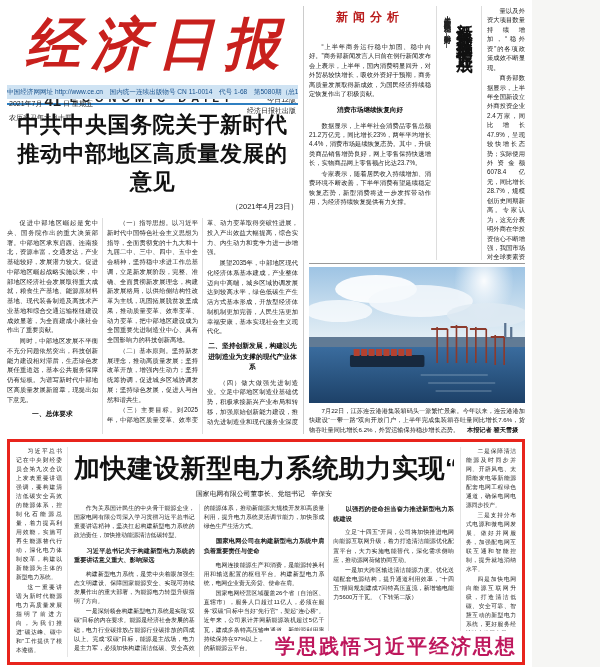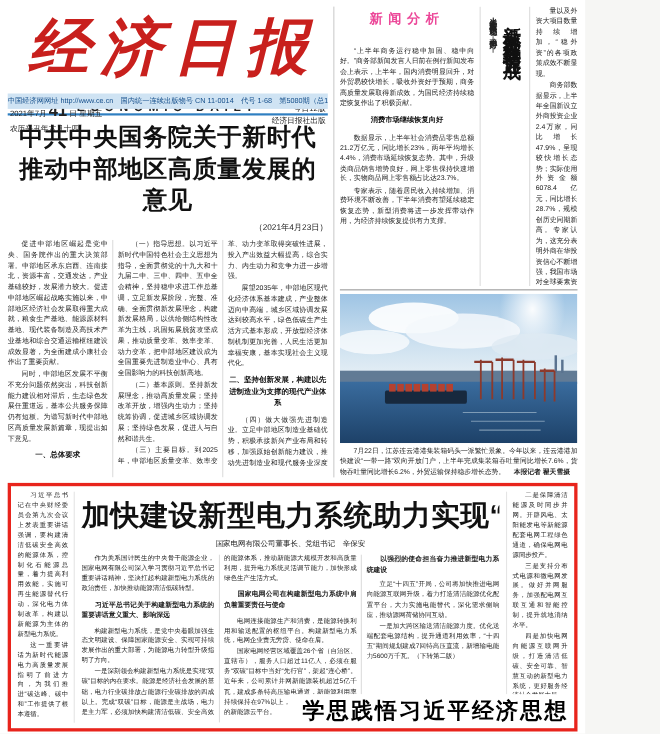--- a/index.html
+++ b/index.html
@@ -26,21 +26,21 @@
   
   .headline { font-size:22px; font-weight:900; text-align:center; line-height:1.3; letter-spacing:0.5px; margin-top:6px; color:#111; }
   .subtitle { text-align:right; font-size:7.5px; margin:5px 0 6px; }
   .cols3 { column-count:3; column-gap:9px; column-rule:1px solid #ddd; column-fill:auto; height:216px; overflow:hidden; font-size:6.3px; line-height:1.55; text-align:justify; color:#222; }
   .para { text-indent:2em; margin-bottom:1px; }
   .sec-head { font-weight:bold; font-size:6.8px; text-align:center; margin:5px 0; text-indent:0; color:#111; }
 
   
   .top-row { display:flex; height:254px; overflow:hidden; }
   .analysis { width:128px; flex:0 0 128px; padding-right:5px; border-right:1px solid #ddd; font-size:6.3px; line-height:1.5; text-align:justify; overflow:hidden; }
-  .kicker { color:#ec4899; font-weight:bold; font-size:12px; text-align:center; letter-spacing:5px; margin:2px 0 16px; }
+  .kicker { color:#b91c1c; font-weight:bold; font-size:12px; text-align:center; letter-spacing:5px; margin:2px 0 16px; }
   .subhead { font-weight:bold; font-size:6.6px; text-align:center; margin:6px 0; color:#111; }
   .vert-strip { width:44px; flex:0 0 44px; display:flex; flex-direction:row; justify-content:center; padding-top:4px; }
   .vert-lead { writing-mode:vertical-rl; font-size:7px; font-weight:bold; letter-spacing:1px; color:#222; height:230px; margin-right:2px; }
   .vert-title { writing-mode:vertical-rl; font-size:16.5px; font-weight:900; letter-spacing:3px; color:#111; height:250px; }
   .foreign-col { flex:1; padding-left:5px; border-left:1px solid #ddd; font-size:6.3px; line-height:1.5; text-align:justify; overflow:hidden; }
 
   .photo-rule { border-top:1px solid #999; margin:3px 0 3px; }
   .photo-wrap { height:136px; overflow:hidden; }
   .photo-wrap svg { display:block; width:100%; height:136px; }
   .caption { font-size:6.2px; line-height:1.5; text-align:justify; margin-top:3px; color:#222; }
@@ -49,21 +49,21 @@
   
   .bottom-box { position:relative; margin-top:5px; border:3px solid #e8241c; height:226px; padding:5px 6px; display:flex; gap:6px; background:#fff; overflow:hidden; }
   .side-col { width:52px; flex:0 0 52px; font-size:5.8px; line-height:1.55; text-align:justify; overflow:hidden; color:#222; }
   .side-col.right { border-left:1px solid #e5e5e5; padding-left:5px; width:56px; flex-basis:56px; }
   .side-col.left { border-right:1px solid #e5e5e5; padding-right:5px; }
   .box-center { flex:1; display:flex; flex-direction:column; overflow:hidden; }
   .big-headline { font-size:26px; font-weight:900; text-align:center; letter-spacing:0.5px; color:#111; margin:4px 0 3px; white-space:nowrap; }
   .byline { text-align:center; font-size:6.8px; color:#222; margin-bottom:5px; }
   .bcols3 { column-count:3; column-gap:9px; column-rule:1px solid #ddd; column-fill:auto; flex:1; overflow:hidden; font-size:5.9px; line-height:1.55; text-align:justify; color:#222; }
   .bsub { font-weight:bold; font-size:6.2px; margin:5px 0; text-indent:2em; color:#222; }
-  .banner { position:absolute; right:3px; bottom:2px; background:#fff; color:#000000; font-weight:900; font-size:20px; letter-spacing:2px; padding:2px 2px 0 12px; }
+  .banner { position:absolute; right:3px; bottom:2px; background:#fff; color:#be185d; font-weight:900; font-size:20px; letter-spacing:2px; padding:2px 2px 0 12px; }
 </style>
 </head>
 <body>
 
 <div class="page">
 
   <div class="top">
 
     <div class="left-section">
       <div class="masthead">

